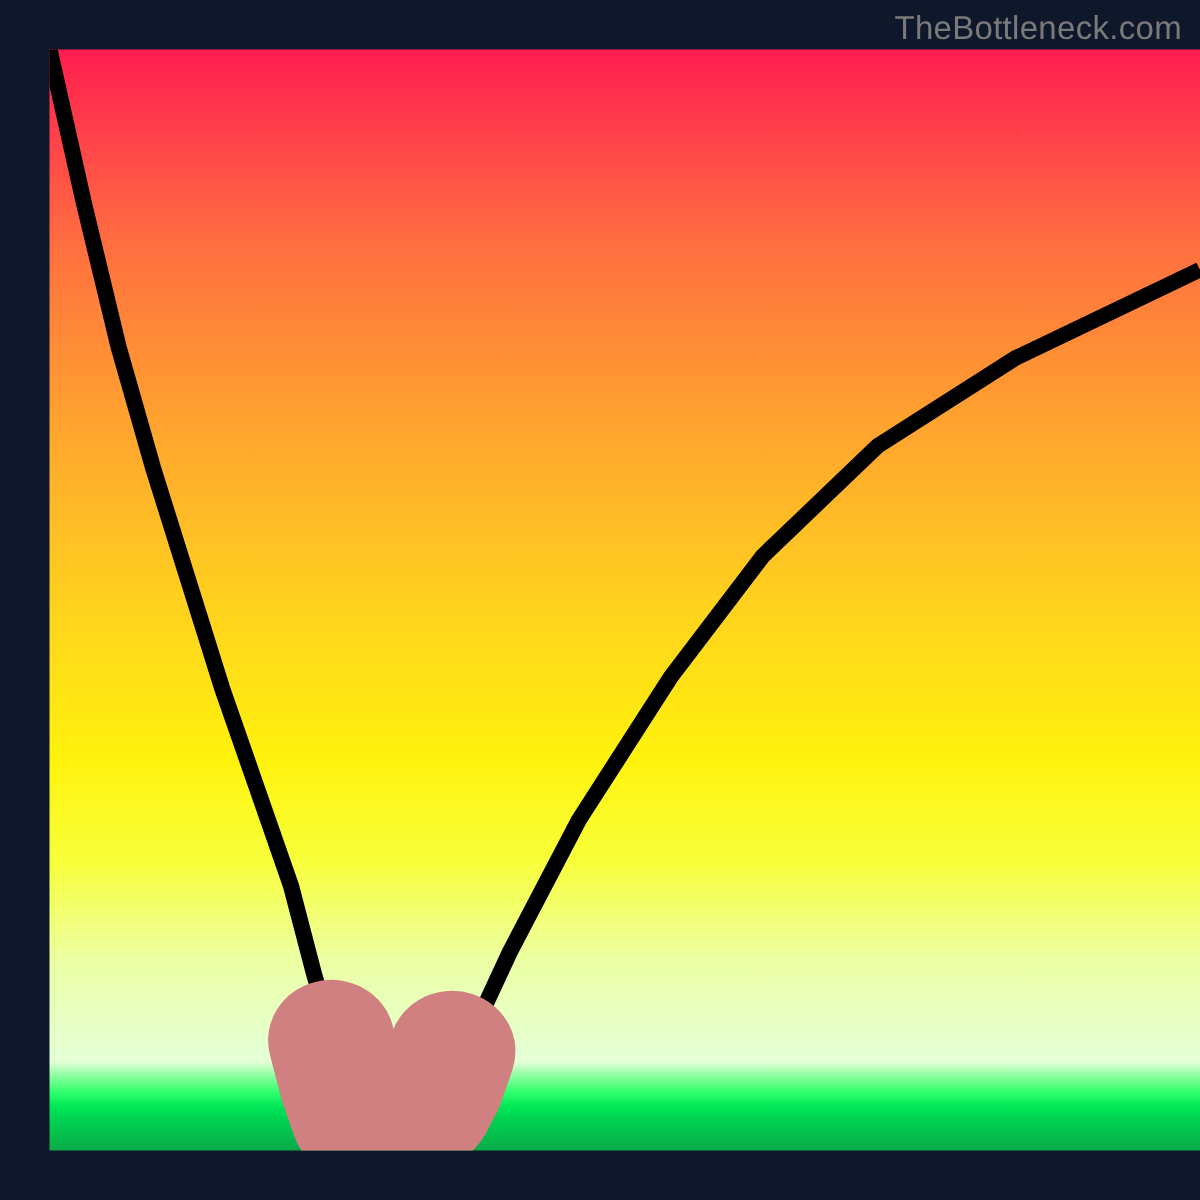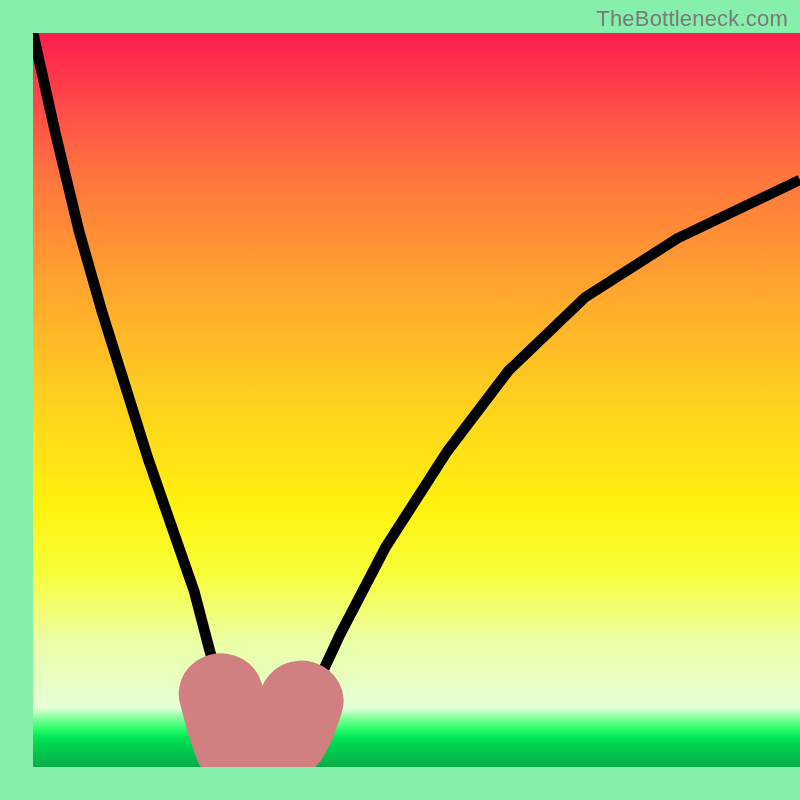--- a/index.html
+++ b/index.html
@@ -3,21 +3,21 @@
 <meta charset="utf-8">
 <style>
   * { margin: 0; padding: 0; box-sizing: border-box; }
   html, body { width: 800px; height: 800px; overflow: hidden; }
   body { background: #000; font-family: Arial, Helvetica, sans-serif; }
 
   .outer {
     position: relative;
     width: 800px;
     height: 800px;
-    background: #86efac;
+    background: #0f172a;
   }
 
   .watermark {
     position: absolute;
     top: 6px;
     right: 12px;
     color: #7a7a7a;
     font-size: 22px;
     font-weight: 500;
     letter-spacing: 0.2px;

